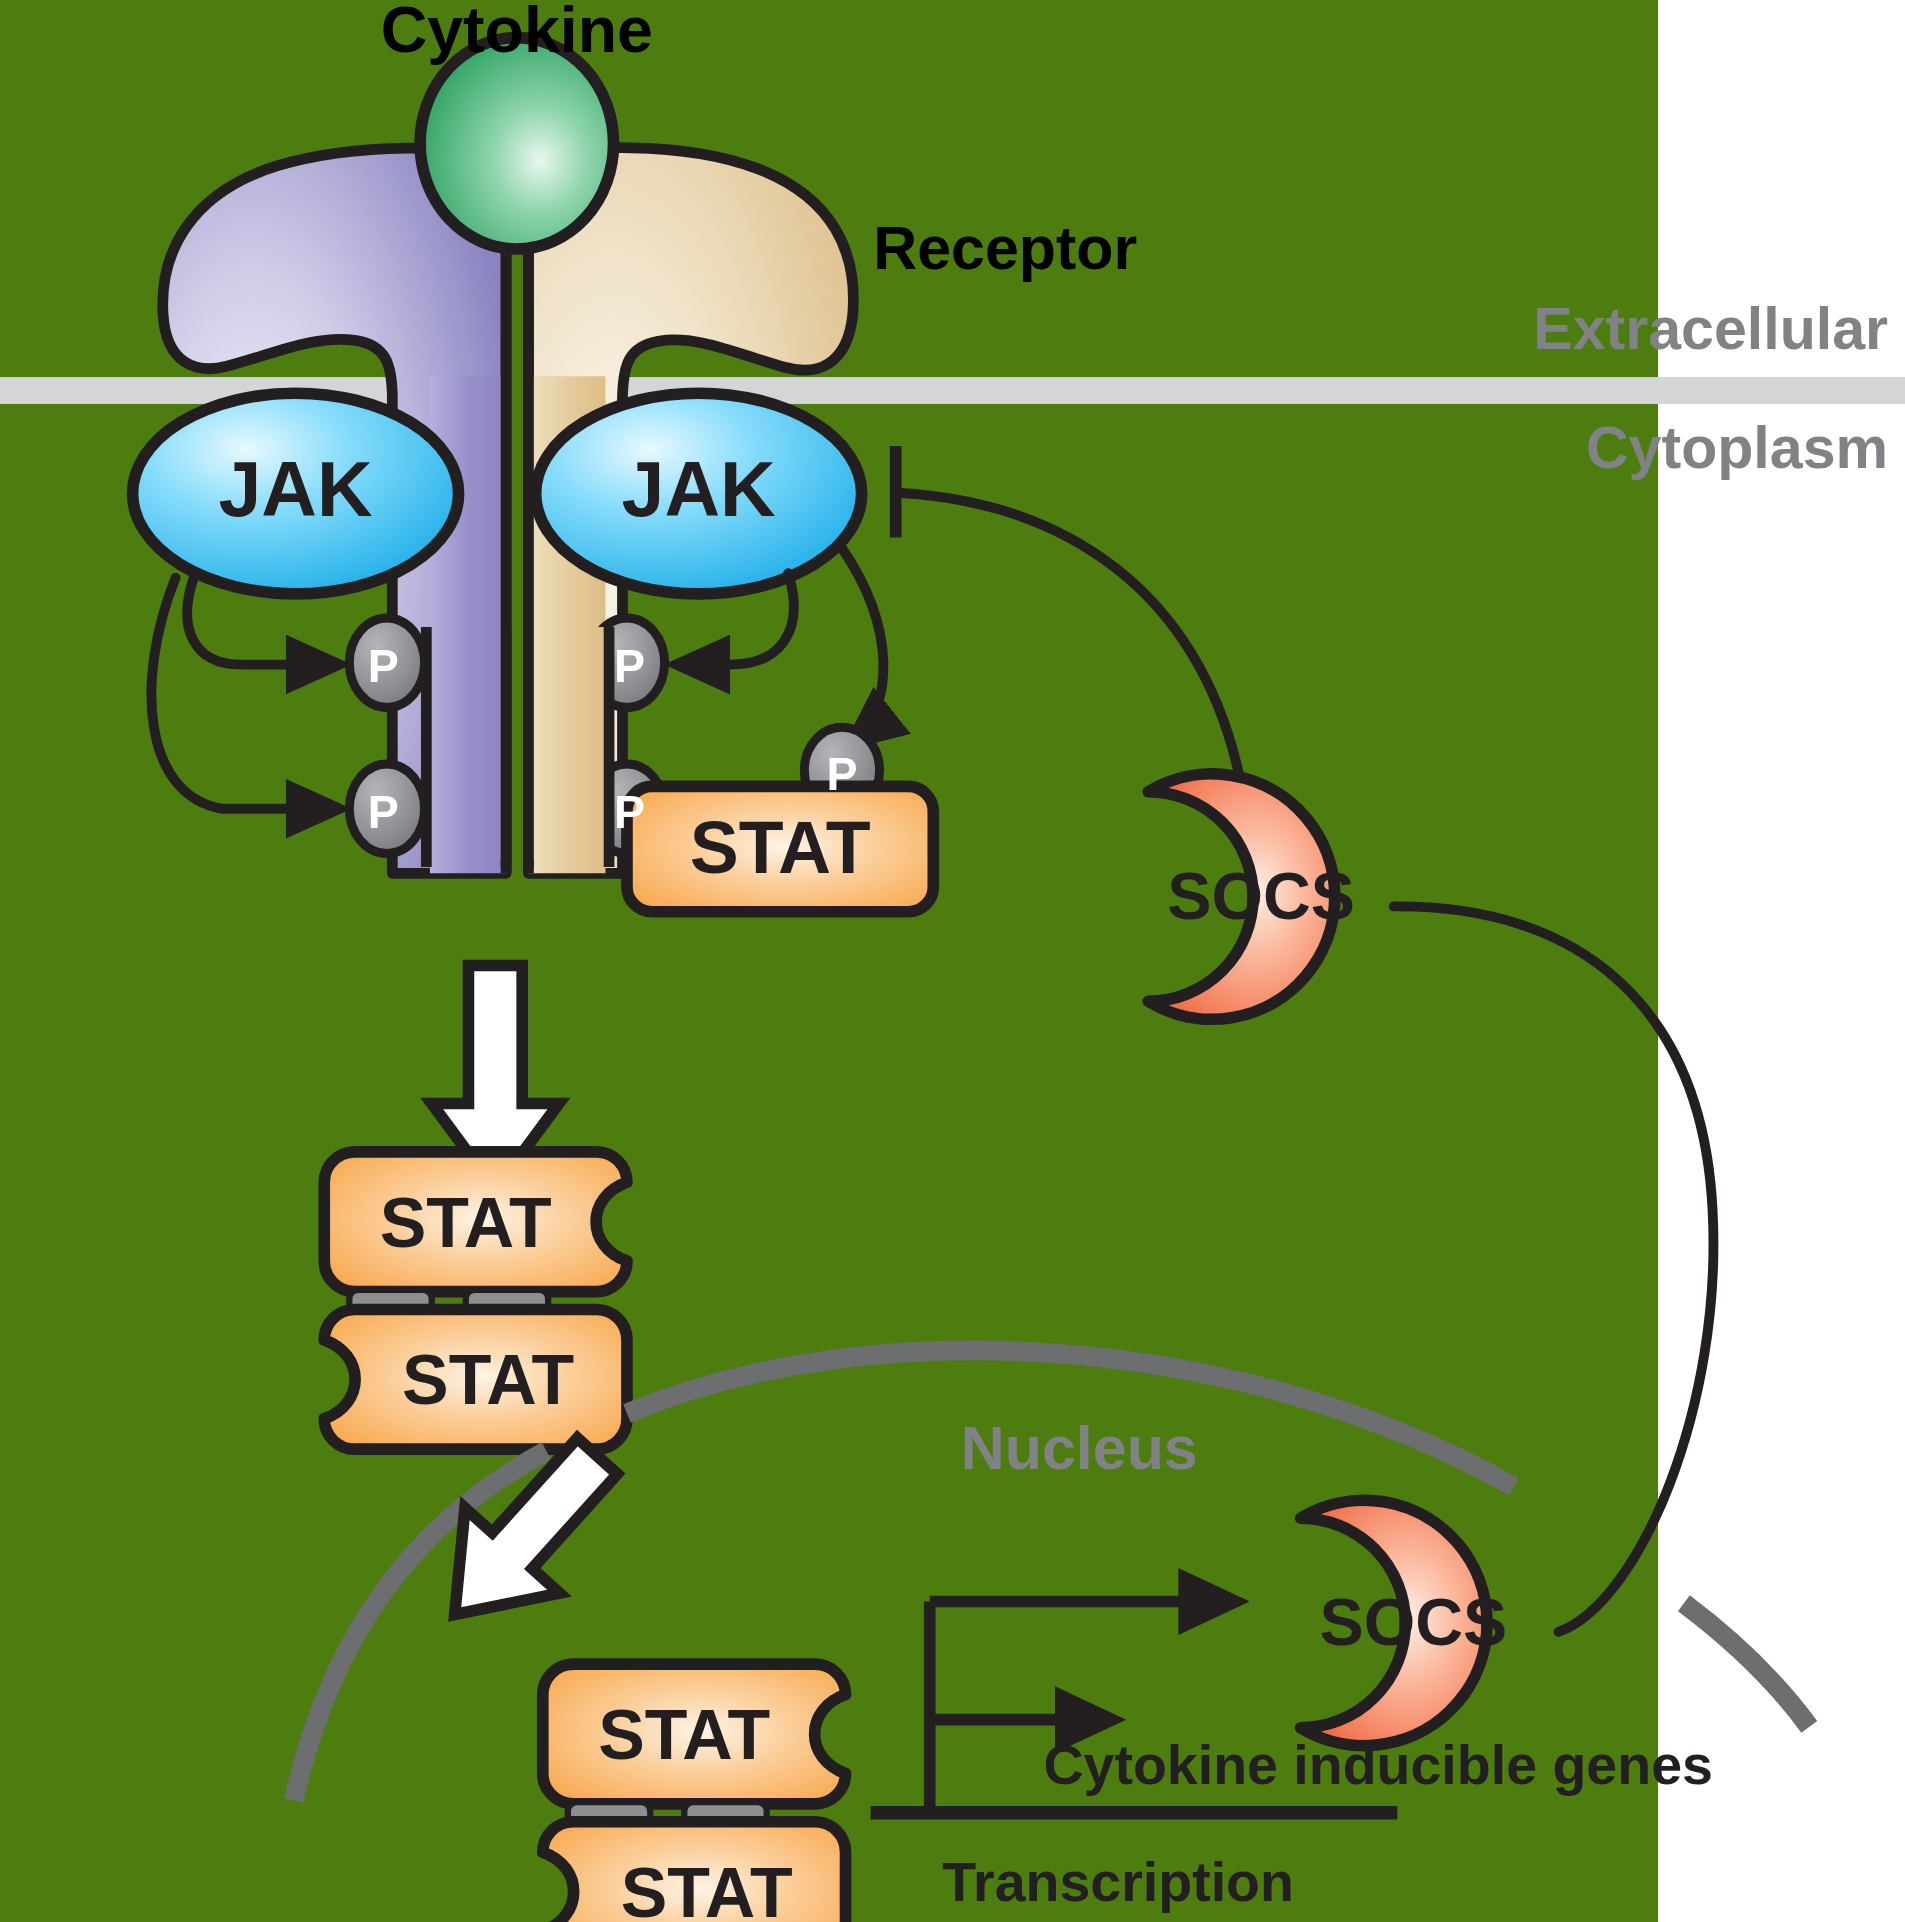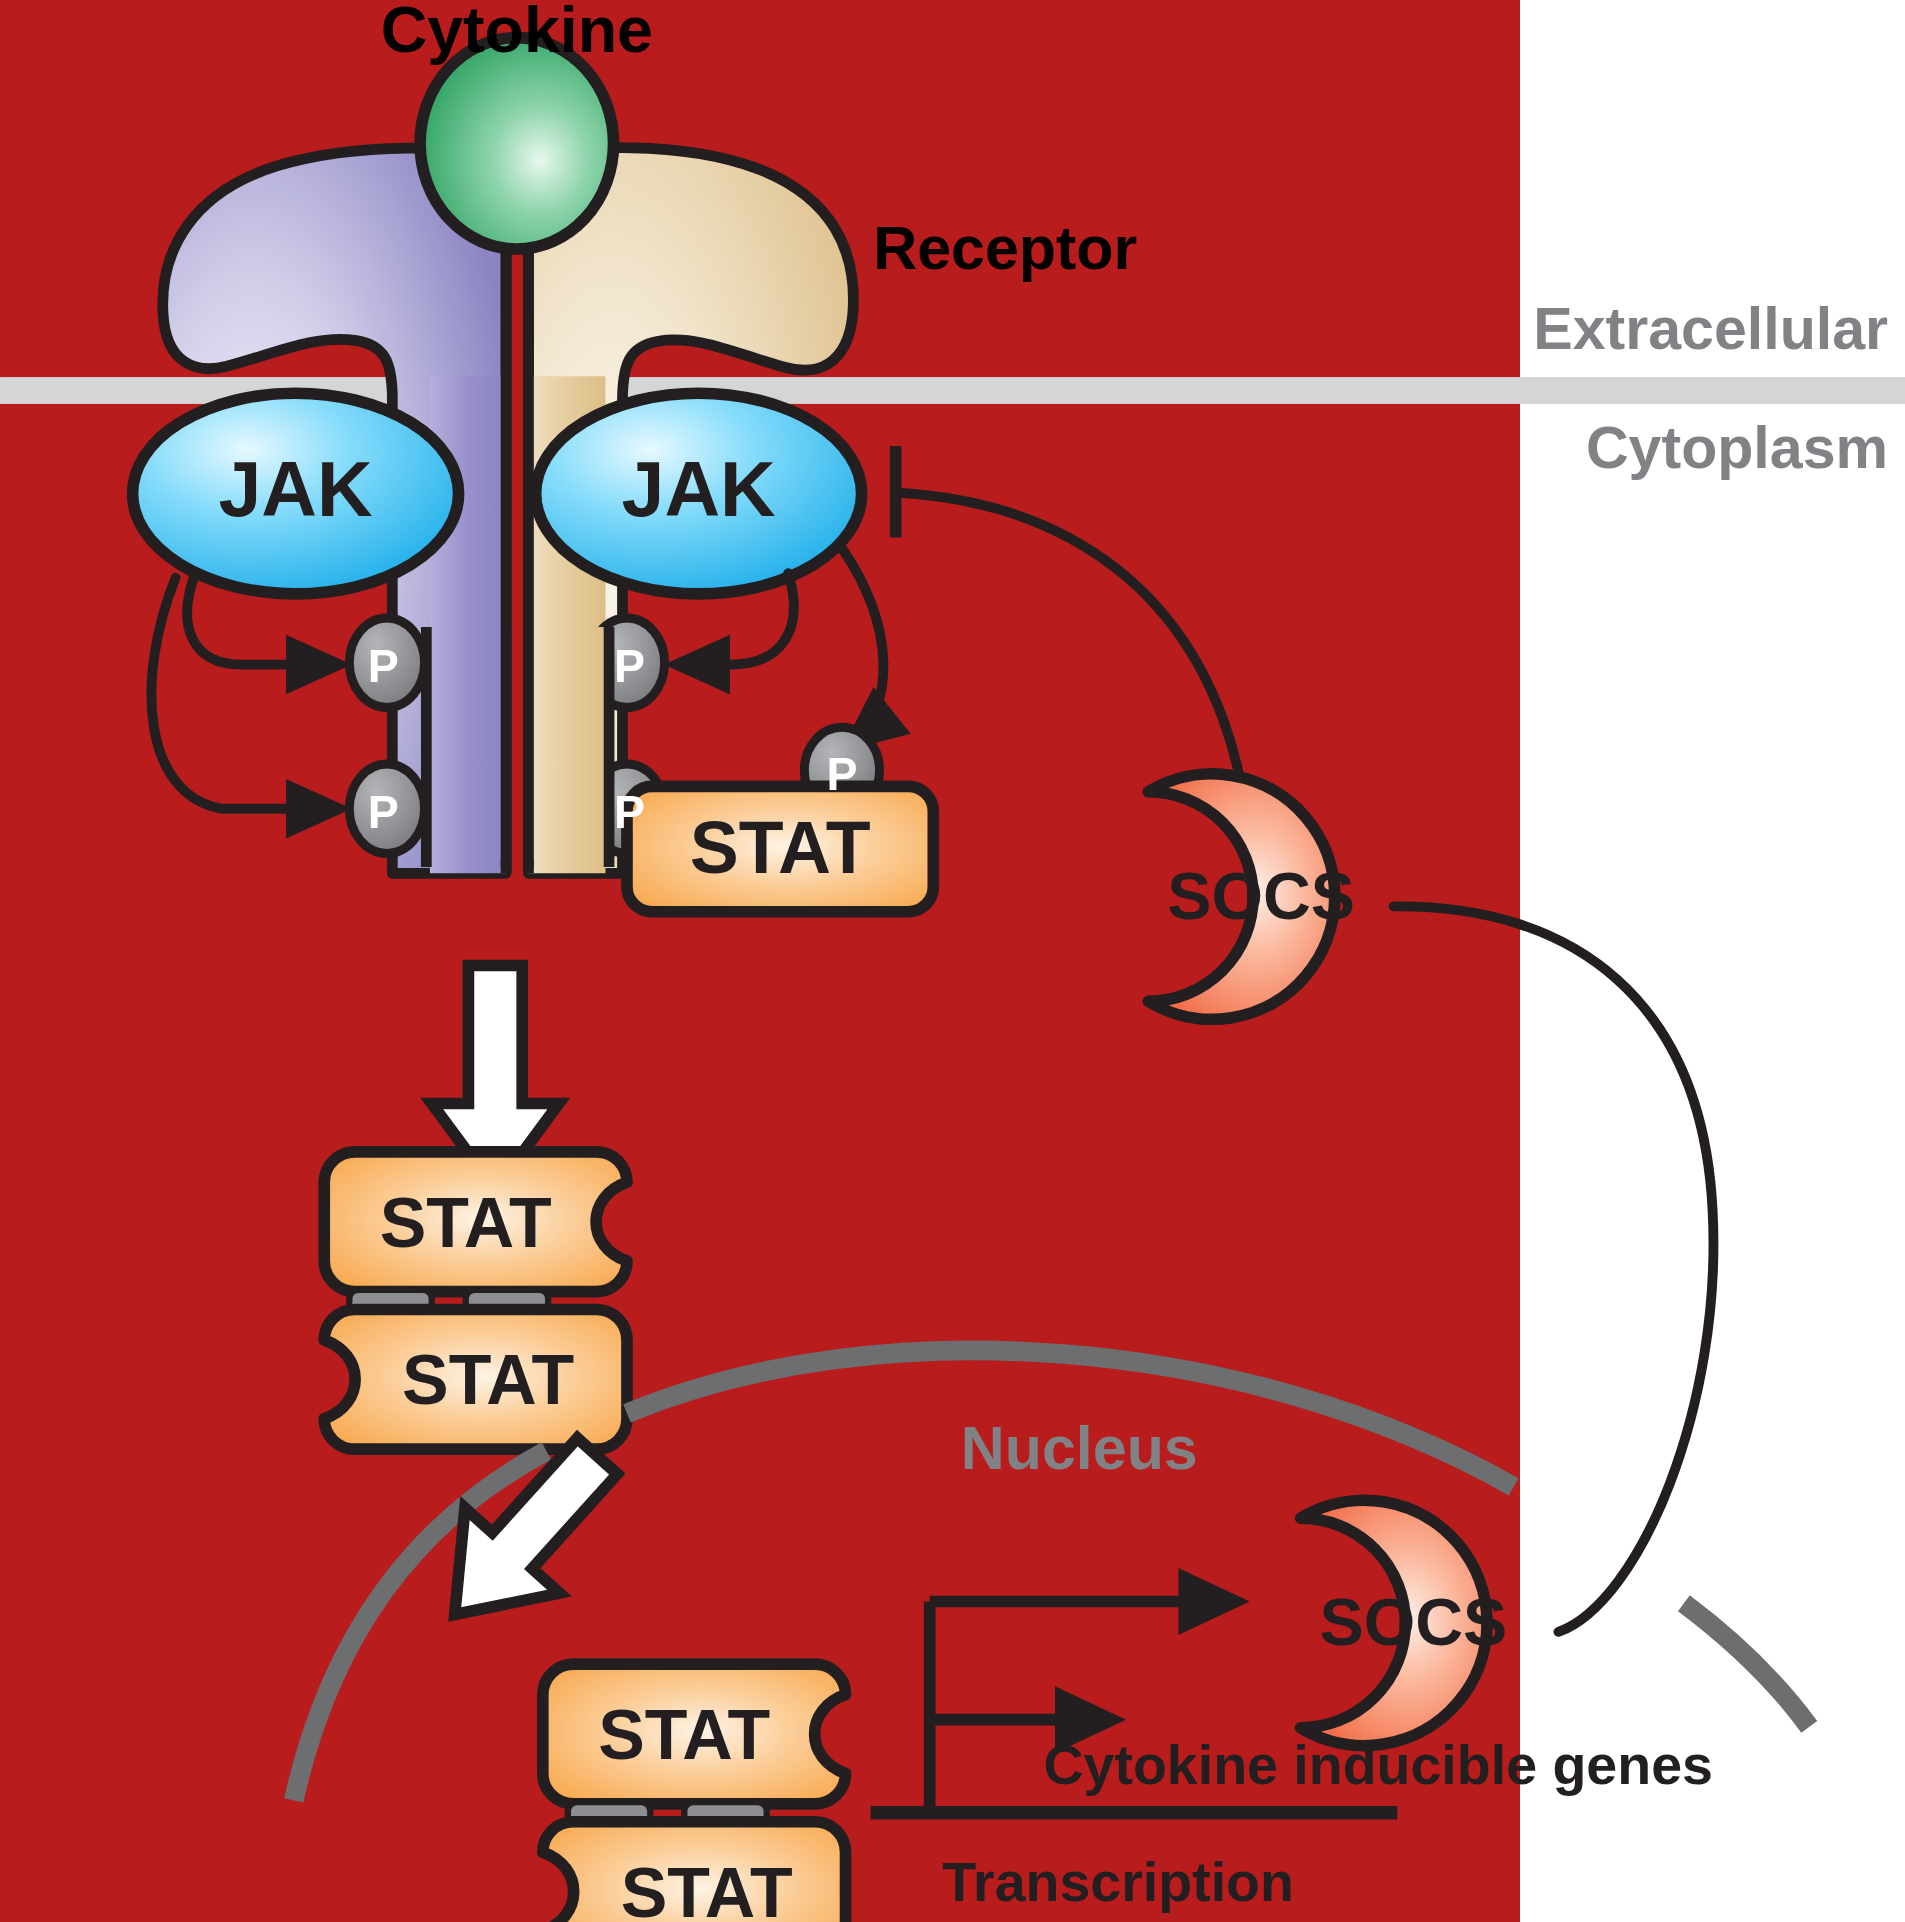--- a/index.html
+++ b/index.html
@@ -1,19 +1,19 @@
 <!DOCTYPE html>
 <html style="font-size:14.3px"><head>
 <meta charset="utf-8">
 <title>JAK-STAT SOCS Signaling Pathway Diagram</title>
 <style>
   html,body{margin:0;padding:0;background:#ffffff;}
   body{width:1906px;height:1923px;overflow:hidden;
        font-family:"Liberation Sans","DejaVu Sans",sans-serif;}
-  #stage{position:relative;width:1520px;height:1923px;background:#b91c1c;}
+  #stage{position:relative;width:1658px;height:1923px;background:#4d7c0f;}
   #svgroot{position:absolute;left:0;top:0;width:1906px;height:1923px;}
   .lbl{font-weight:bold;}
 </style>
 </head>
 <body>
 
 <div id="stage">
 
 <svg id="svgroot" viewBox="0 0 2128 2147" xmlns="http://www.w3.org/2000/svg">
   <defs>

